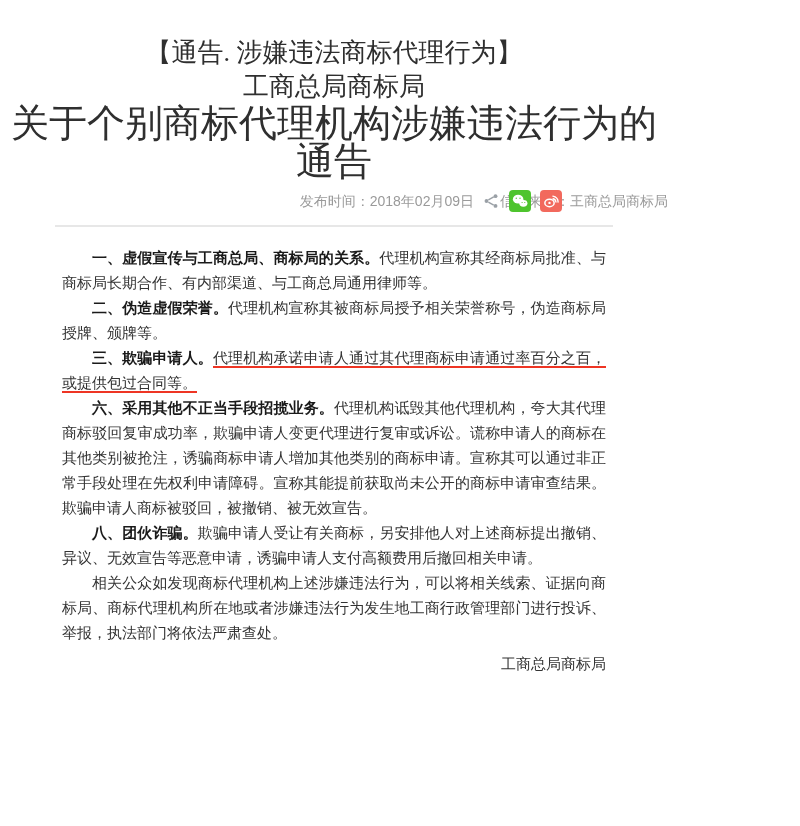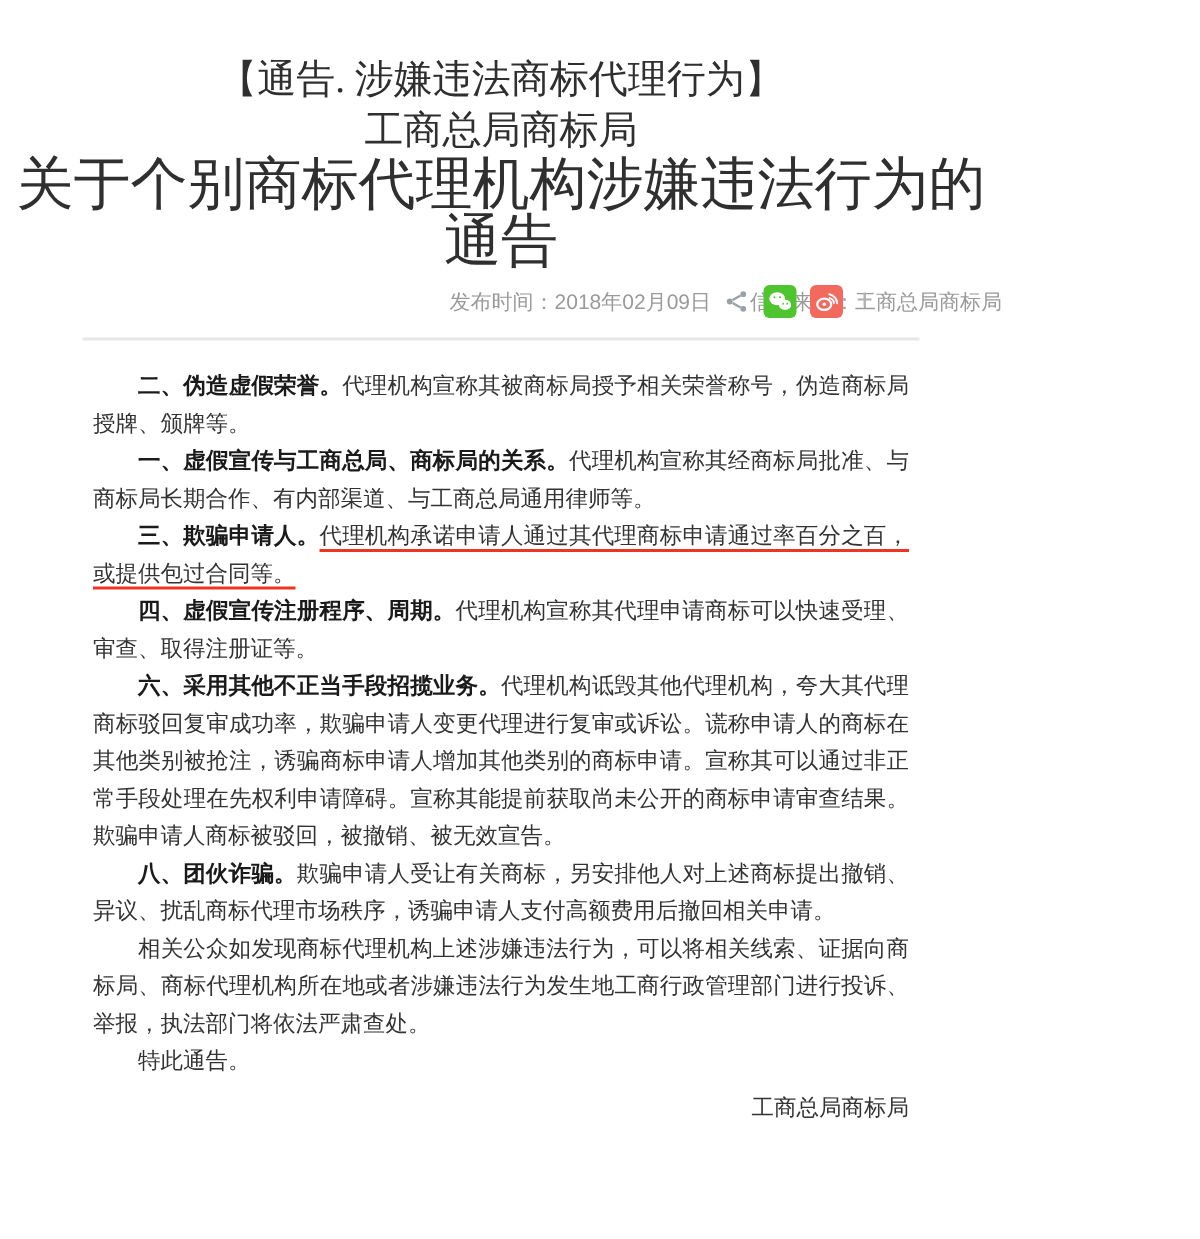--- a/index.html
+++ b/index.html
@@ -131,25 +131,23 @@
         </svg>
       </span>
       <span class="share-btn plus-glyph">+</span>
     </div>
   </div>
 
   <div class="divider"></div>
 
   <div class="article">
 
+      <p class="para"><span class="seg-bold">一、虚假宣传与工商总局、商标局的关系。</span><span>代理机构宣称其经商标局批准、与商标局长期合作、有内部渠道、与工商总局通用律师等。</span></p>
       <p class="para"><span class="seg-bold">二、伪造虚假荣誉。</span><span>代理机构宣称其被商标局授予相关荣誉称号，伪造商标局授牌、颁牌等。</span></p>
-      <p class="para"><span class="seg-bold">一、虚假宣传与工商总局、商标局的关系。</span><span>代理机构宣称其经商标局批准、与商标局长期合作、有内部渠道、与工商总局通用律师等。</span></p>
       <p class="para"><span class="seg-bold">三、欺骗申请人。</span><span class="seg-underline">代理机构承诺申请人通过其代理商标申请通过率百分之百，或提供包过合同等。</span></p>
-      <p class="para"><span class="seg-bold">四、虚假宣传注册程序、周期。</span><span>代理机构宣称其代理申请商标可以快速受理、审查、取得注册证等。</span></p>
       <p class="para"><span class="seg-bold">六、采用其他不正当手段招揽业务。</span><span>代理机构诋毁其他代理机构，夸大其代理商标驳回复审成功率，欺骗申请人变更代理进行复审或诉讼。谎称申请人的商标在其他类别被抢注，诱骗商标申请人增加其他类别的商标申请。宣称其可以通过非正常手段处理在先权利申请障碍。宣称其能提前获取尚未公开的商标申请审查结果。欺骗申请人商标被驳回，被撤销、被无效宣告。</span></p>
-      <p class="para"><span class="seg-bold">八、团伙诈骗。</span><span>欺骗申请人受让有关商标，另安排他人对上述商标提出撤销、异议、扰乱商标代理市场秩序，诱骗申请人支付高额费用后撤回相关申请。</span></p>
+      <p class="para"><span class="seg-bold">八、团伙诈骗。</span><span>欺骗申请人受让有关商标，另安排他人对上述商标提出撤销、异议、无效宣告等恶意申请，诱骗申请人支付高额费用后撤回相关申请。</span></p>
       <p class="para"><span>相关公众如发现商标代理机构上述涉嫌违法行为，可以将相关线索、证据向商标局、商标代理机构所在地或者涉嫌违法行为发生地工商行政管理部门进行投诉、举报，执法部门将依法严肃查处。</span></p>
-      <p class="para"><span>特此通告。</span></p>
       <p class="para sig-line">工商总局商标局</p>
 
   </div>
 
 </div>
 
 </body></html>

